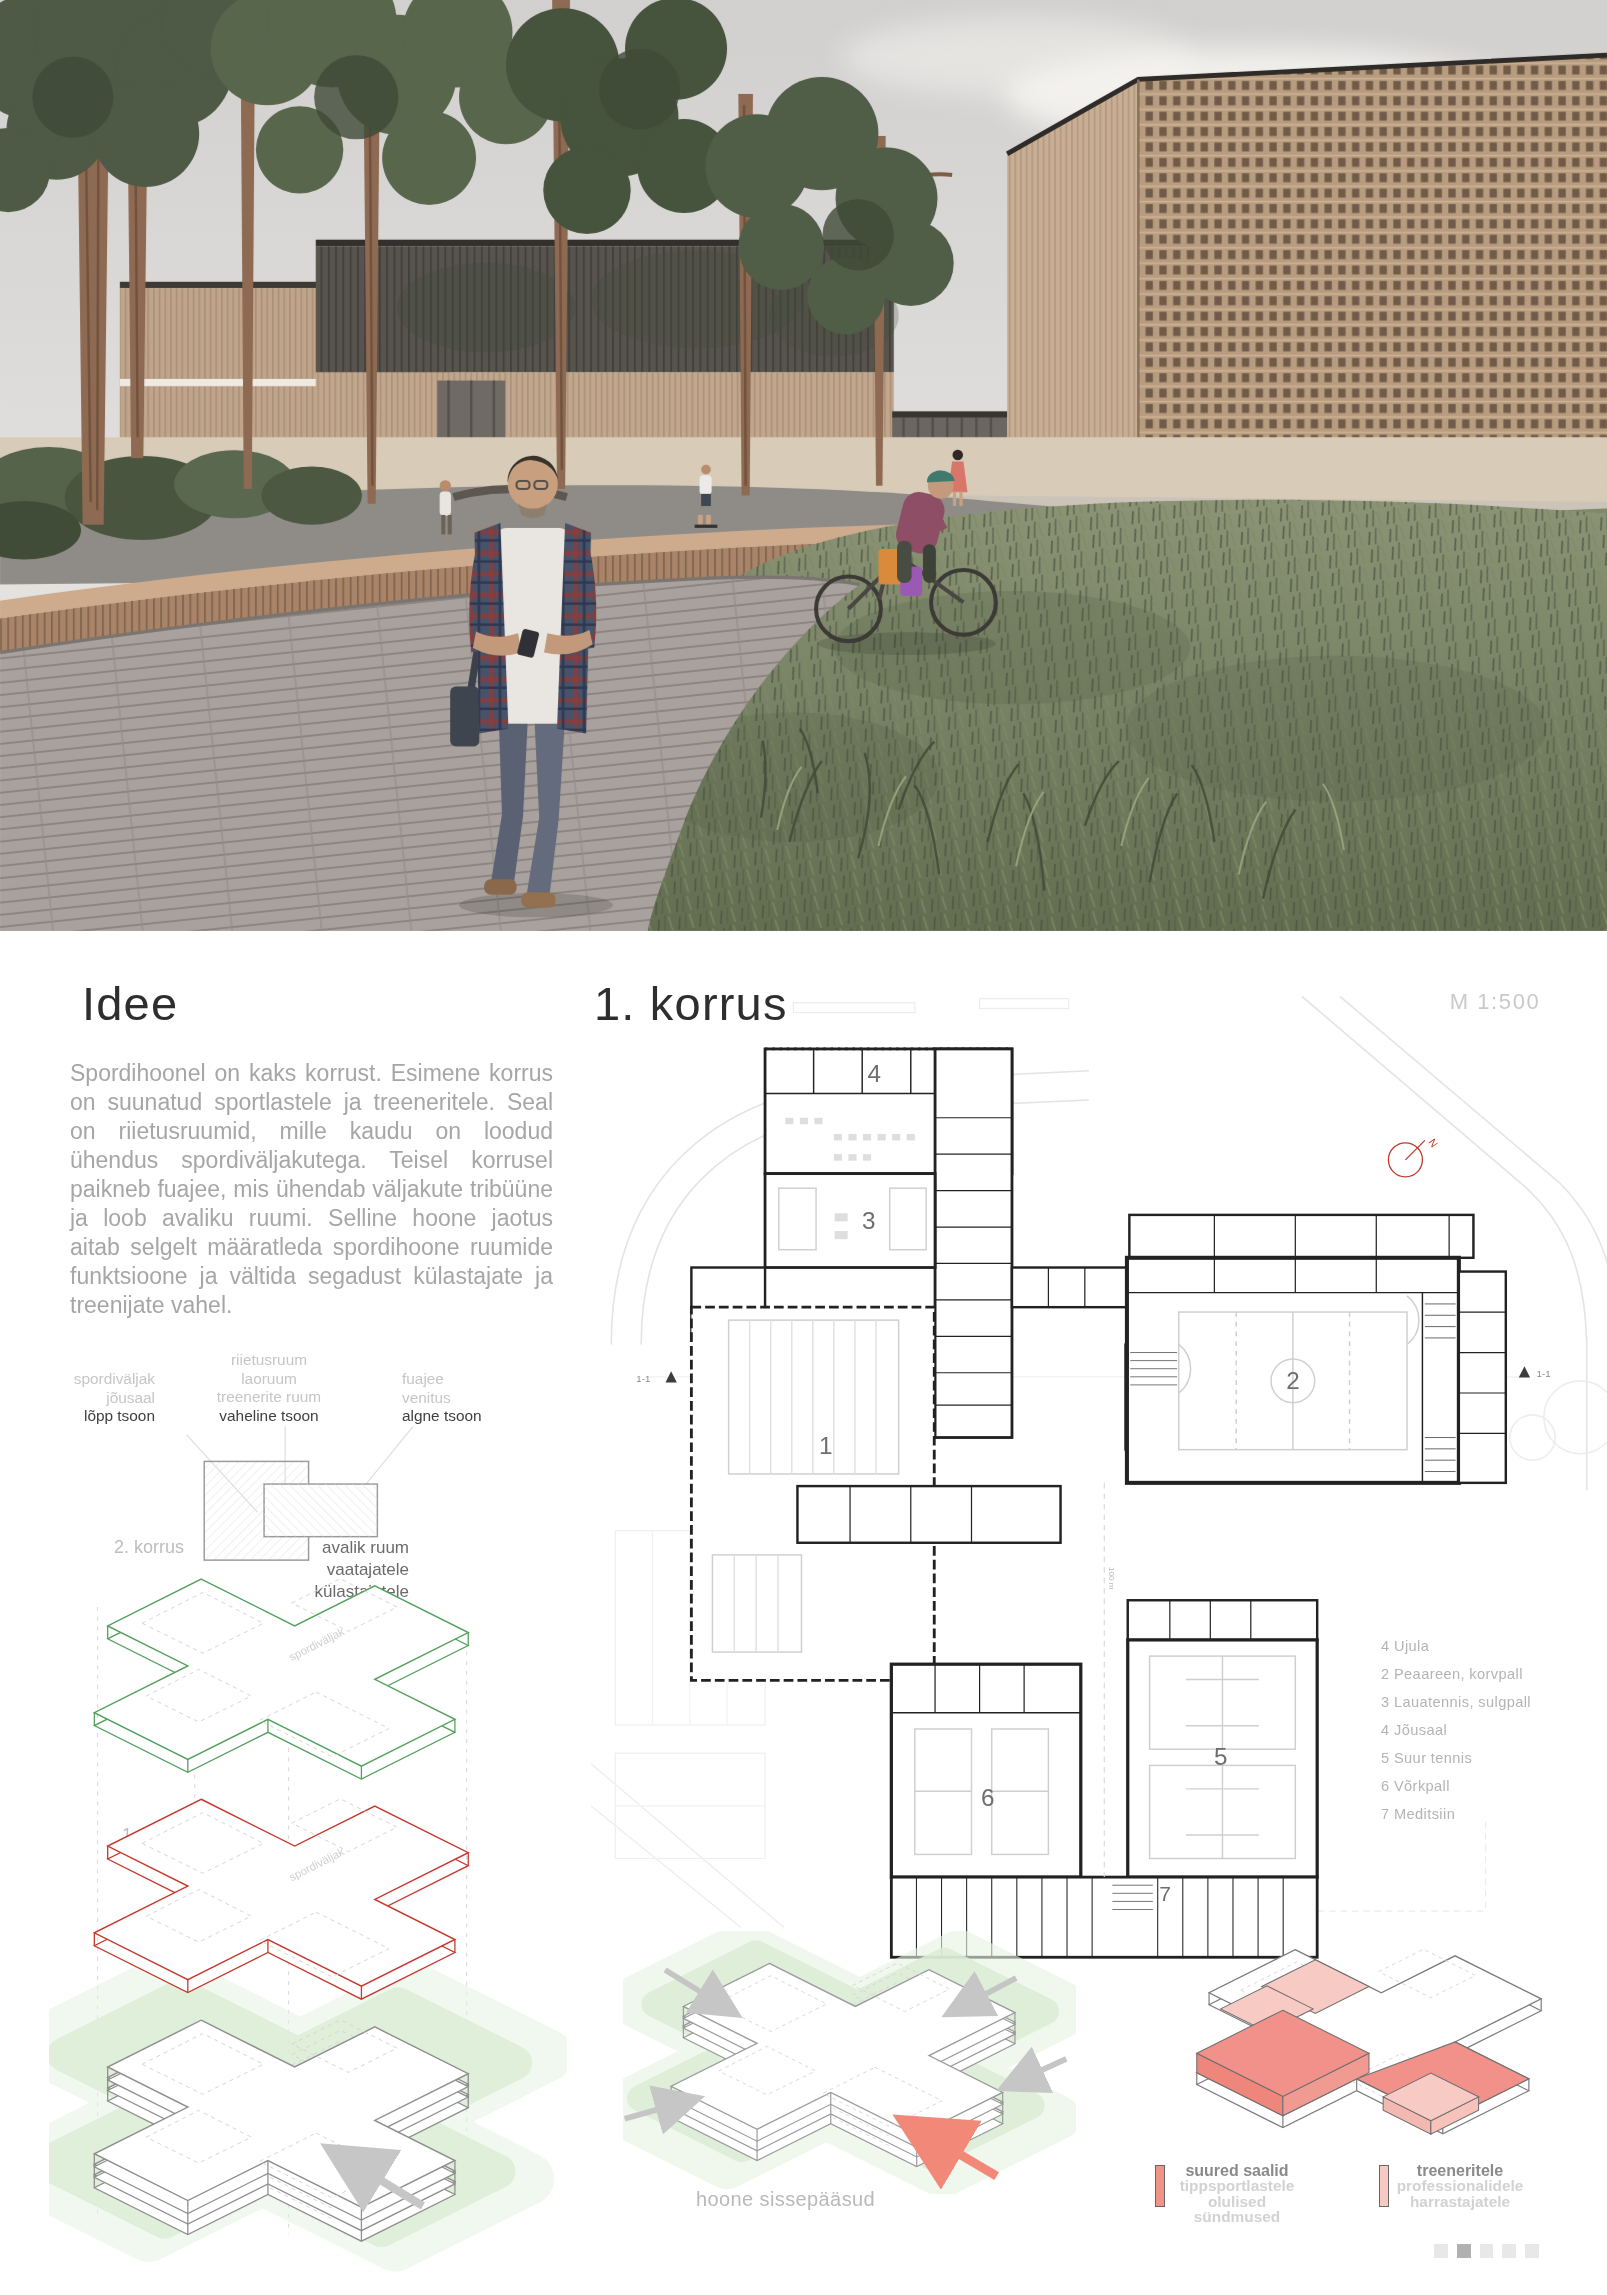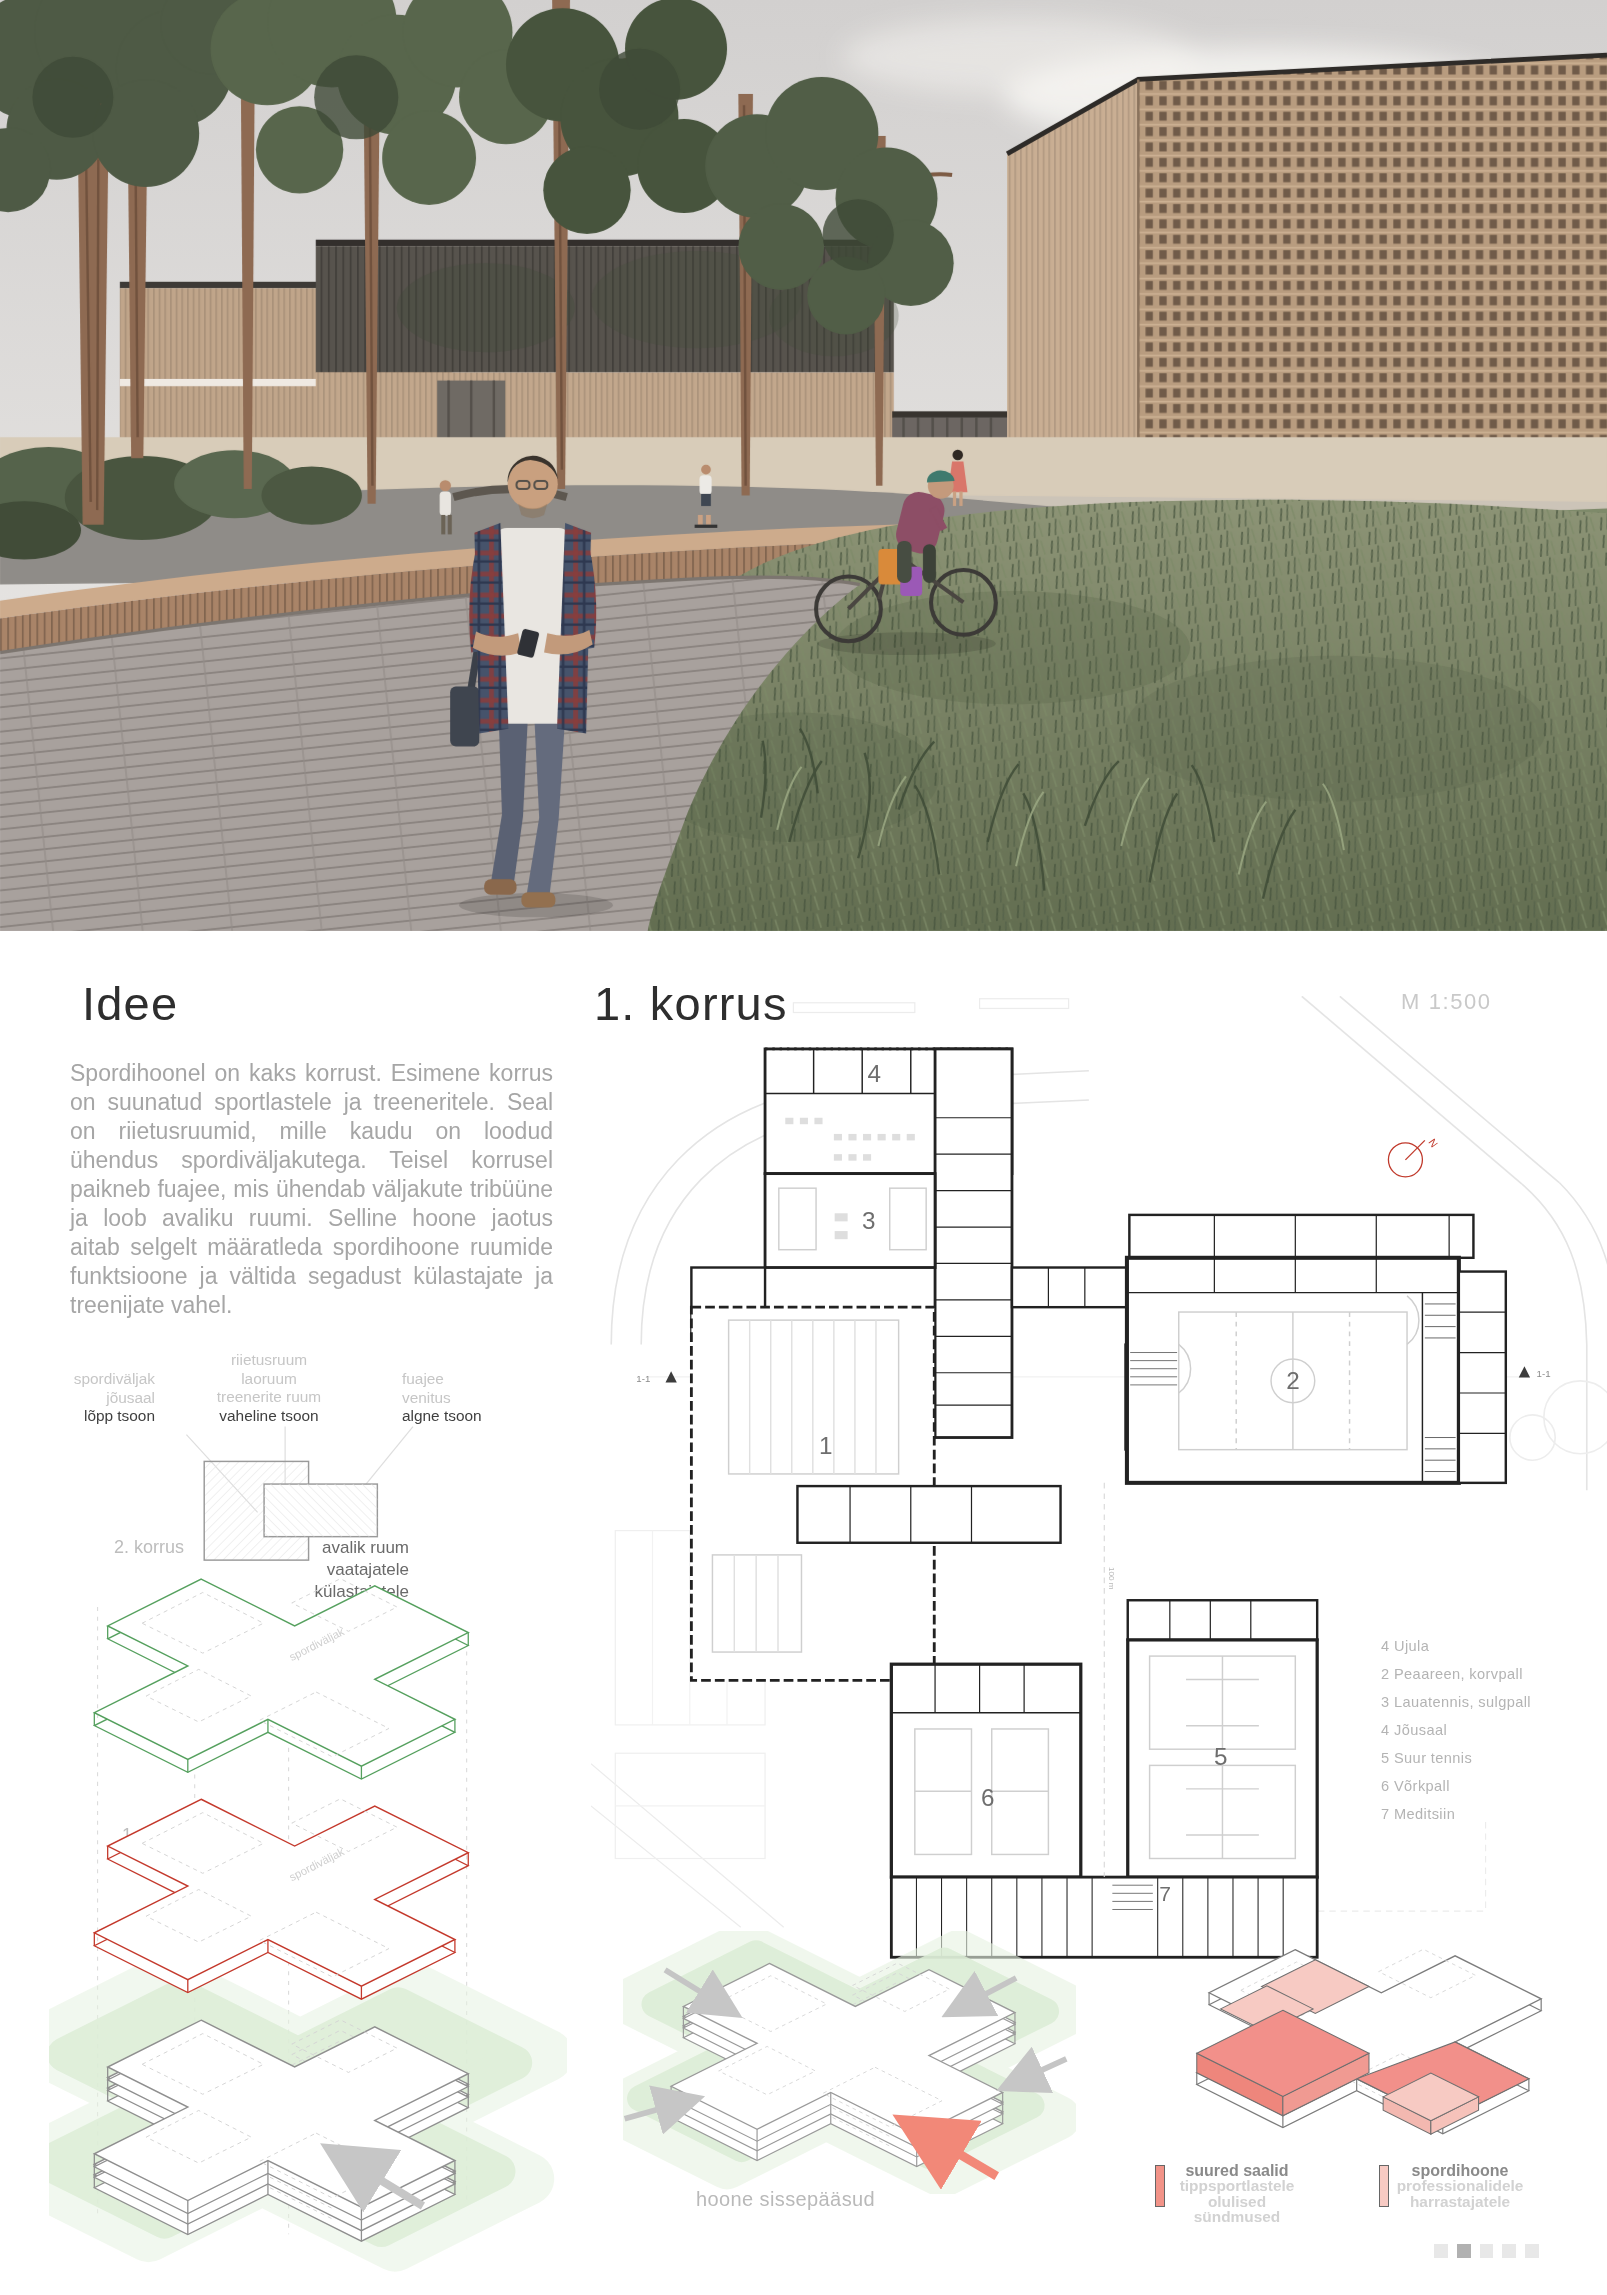--- a/index.html
+++ b/index.html
@@ -4,21 +4,21 @@
 <style>
   html,body{margin:0;padding:0;background:#ffffff;}
   body{width:1607px;height:2295px;position:relative;font-family:"Liberation Sans",sans-serif;overflow:hidden;}
   .abs{position:absolute;}
   .h1{font-size:47px;font-weight:300;color:#2e2e2e;letter-spacing:1.2px;}
   .para{font-size:23px;line-height:29px;color:#a6a6a6;text-align:justify;}
   .zl{font-size:15.4px;line-height:18.6px;color:#c6c6c6;}
   .zl .strong{color:#3f3f3f;}
   .axlab{font-size:18px;color:#bdbdbd;}
   .axdesc{font-size:17px;line-height:22px;color:#6a6a6a;text-align:right;}
-  .scale{font-size:22px;color:#c9c9c9;letter-spacing:1.6px;text-align:left;}
+  .scale{font-size:22px;color:#c9c9c9;letter-spacing:1.6px;text-align:center;}
   .legend{font-size:14.6px;line-height:28px;color:#b4b4b4;letter-spacing:0.4px;}
   .rot{transform:rotate(33deg);transform-origin:left top;font-size:18px;color:#b8b8b8;letter-spacing:0.8px;}
   .entlab{font-size:20px;color:#b9b9b9;text-align:center;letter-spacing:0.4px;}
   .lg-title{font-size:16px;line-height:15.4px;color:#8a8a8a;font-weight:bold;text-align:center;}
   .lg-mut{font-size:15.4px;line-height:15.4px;color:#d2d2d2;font-weight:bold;text-align:center;}
   .bar{width:8px;height:40px;border:1.6px solid #666;}
   .dot{width:13.8px;height:13.8px;background:#e8e8e8;display:inline-block;margin-right:9px;}
   .dot.active{background:#b1b1b1;}
   svg text{font-family:"Liberation Sans",sans-serif;}
 </style>
@@ -712,21 +712,21 @@
 </svg>
 
 <div class="abs bar" style="left:1155px;top:2165px;background:#f29388"></div>
 <div class="abs" style="left:1172px;top:2163px;width:130px">
   <div class="lg-title">suured saalid</div>
   <div class="lg-mut">tippsportlastele</div>
   <div class="lg-mut">olulised sündmused</div>
 </div>
 <div class="abs bar" style="left:1379px;top:2165px;background:#f7cac3"></div>
 <div class="abs" style="left:1395px;top:2163px;width:130px">
-  <div class="lg-title">spordihoone</div>
+  <div class="lg-title">treeneritele</div>
   <div class="lg-mut">professionalidele</div>
   <div class="lg-mut">harrastajatele</div>
 </div>
 
 <div class="abs" style="left:1434px;top:2244px">
   <span class="dot"></span><span class="dot active"></span><span class="dot"></span><span class="dot"></span><span class="dot"></span>
 </div>
 
 
 </body></html>

